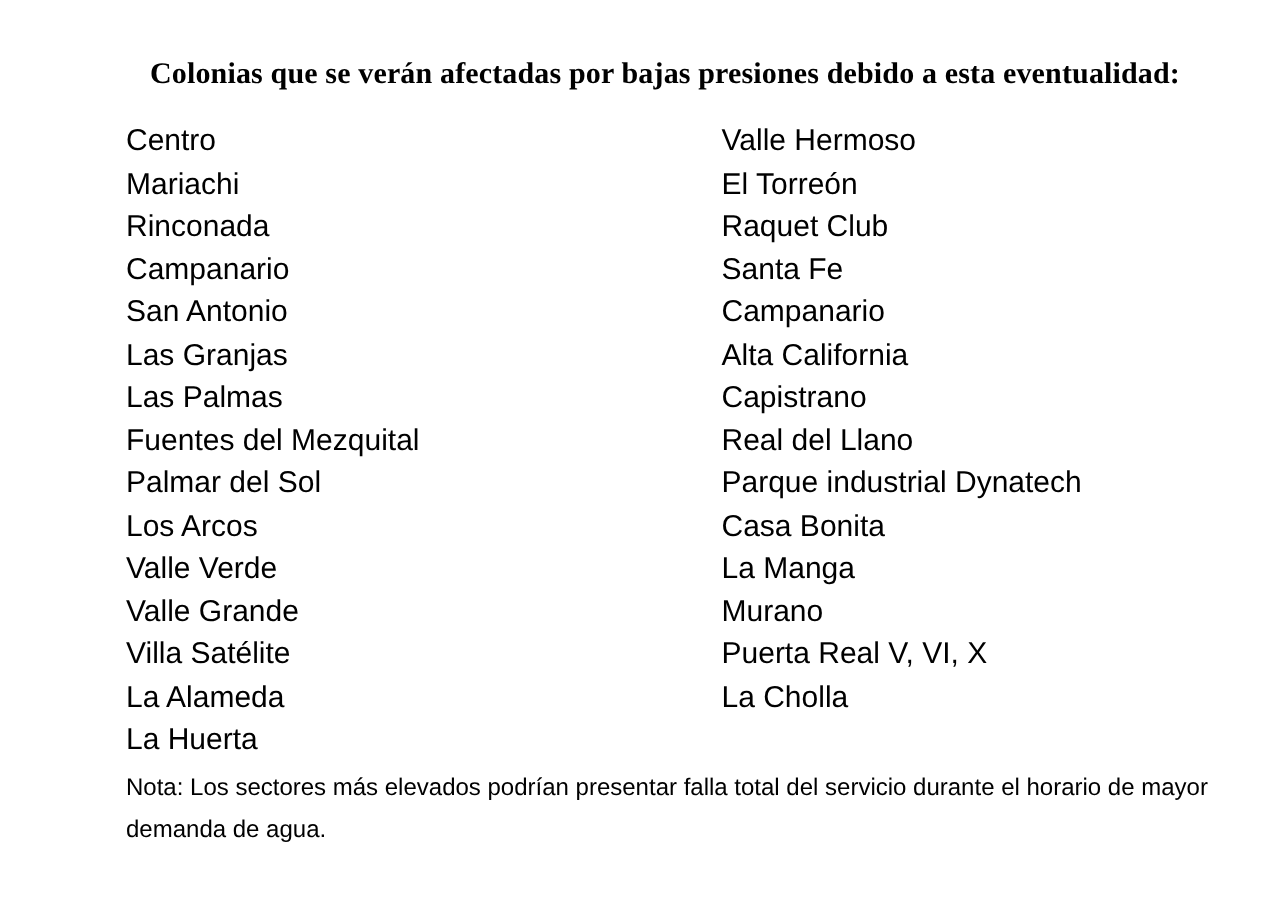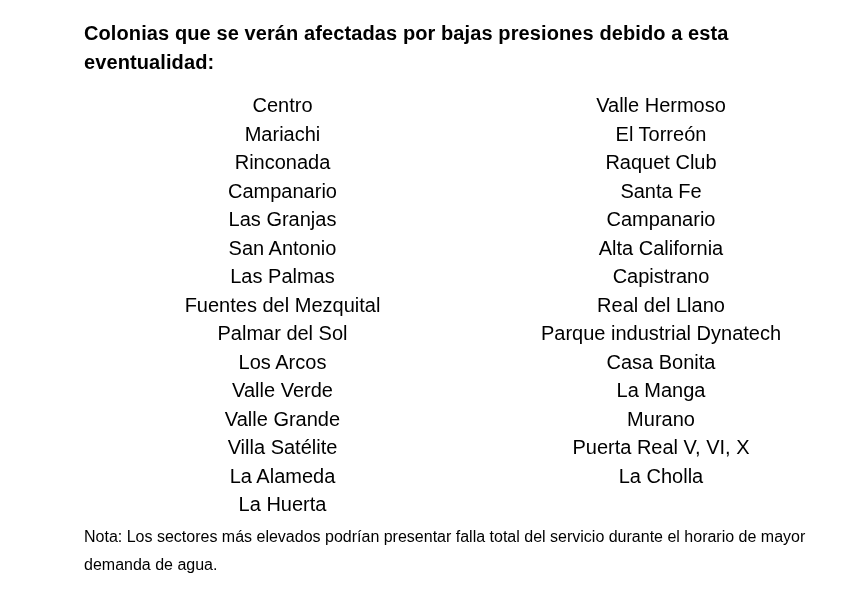--- a/index.html
+++ b/index.html
@@ -15,32 +15,32 @@
     font-family: "Liberation Sans", sans-serif;
     color: #000000;
     -webkit-font-smoothing: antialiased;
   }
   .page {
     position: absolute;
     left: 84px;
     top: 19px;
   }
   .title {
-    margin: 0;
+    margin: 16px;
     width: 700px;
     font-size: 20px;
     font-weight: 700;
     line-height: 29px;
     letter-spacing: 0.1px;
+    font-family: Liberation Serif, serif;
   }
   .columns {
     display: flex;
     flex-direction: row;
     margin-top: 14px;
-    text-align: center;
   }
   .col {
     font-size: 20px;
     font-weight: 400;
     line-height: 28.5px;
   }
   .col-left {
     width: 397px;
     flex: 0 0 397px;
   }
@@ -62,22 +62,22 @@
 
 <div class="page">
   <h1 class="title">Colonias que se verán afectadas por bajas presiones debido a esta eventualidad:</h1>
 
   <div class="columns">
     <div class="col col-left">
         <div class="list-item">Centro</div>
         <div class="list-item">Mariachi</div>
         <div class="list-item">Rinconada</div>
         <div class="list-item">Campanario</div>
+        <div class="list-item">San Antonio</div>
         <div class="list-item">Las Granjas</div>
-        <div class="list-item">San Antonio</div>
         <div class="list-item">Las Palmas</div>
         <div class="list-item">Fuentes del Mezquital</div>
         <div class="list-item">Palmar del Sol</div>
         <div class="list-item">Los Arcos</div>
         <div class="list-item">Valle Verde</div>
         <div class="list-item">Valle Grande</div>
         <div class="list-item">Villa Satélite</div>
         <div class="list-item">La Alameda</div>
         <div class="list-item">La Huerta</div>
       </div>

